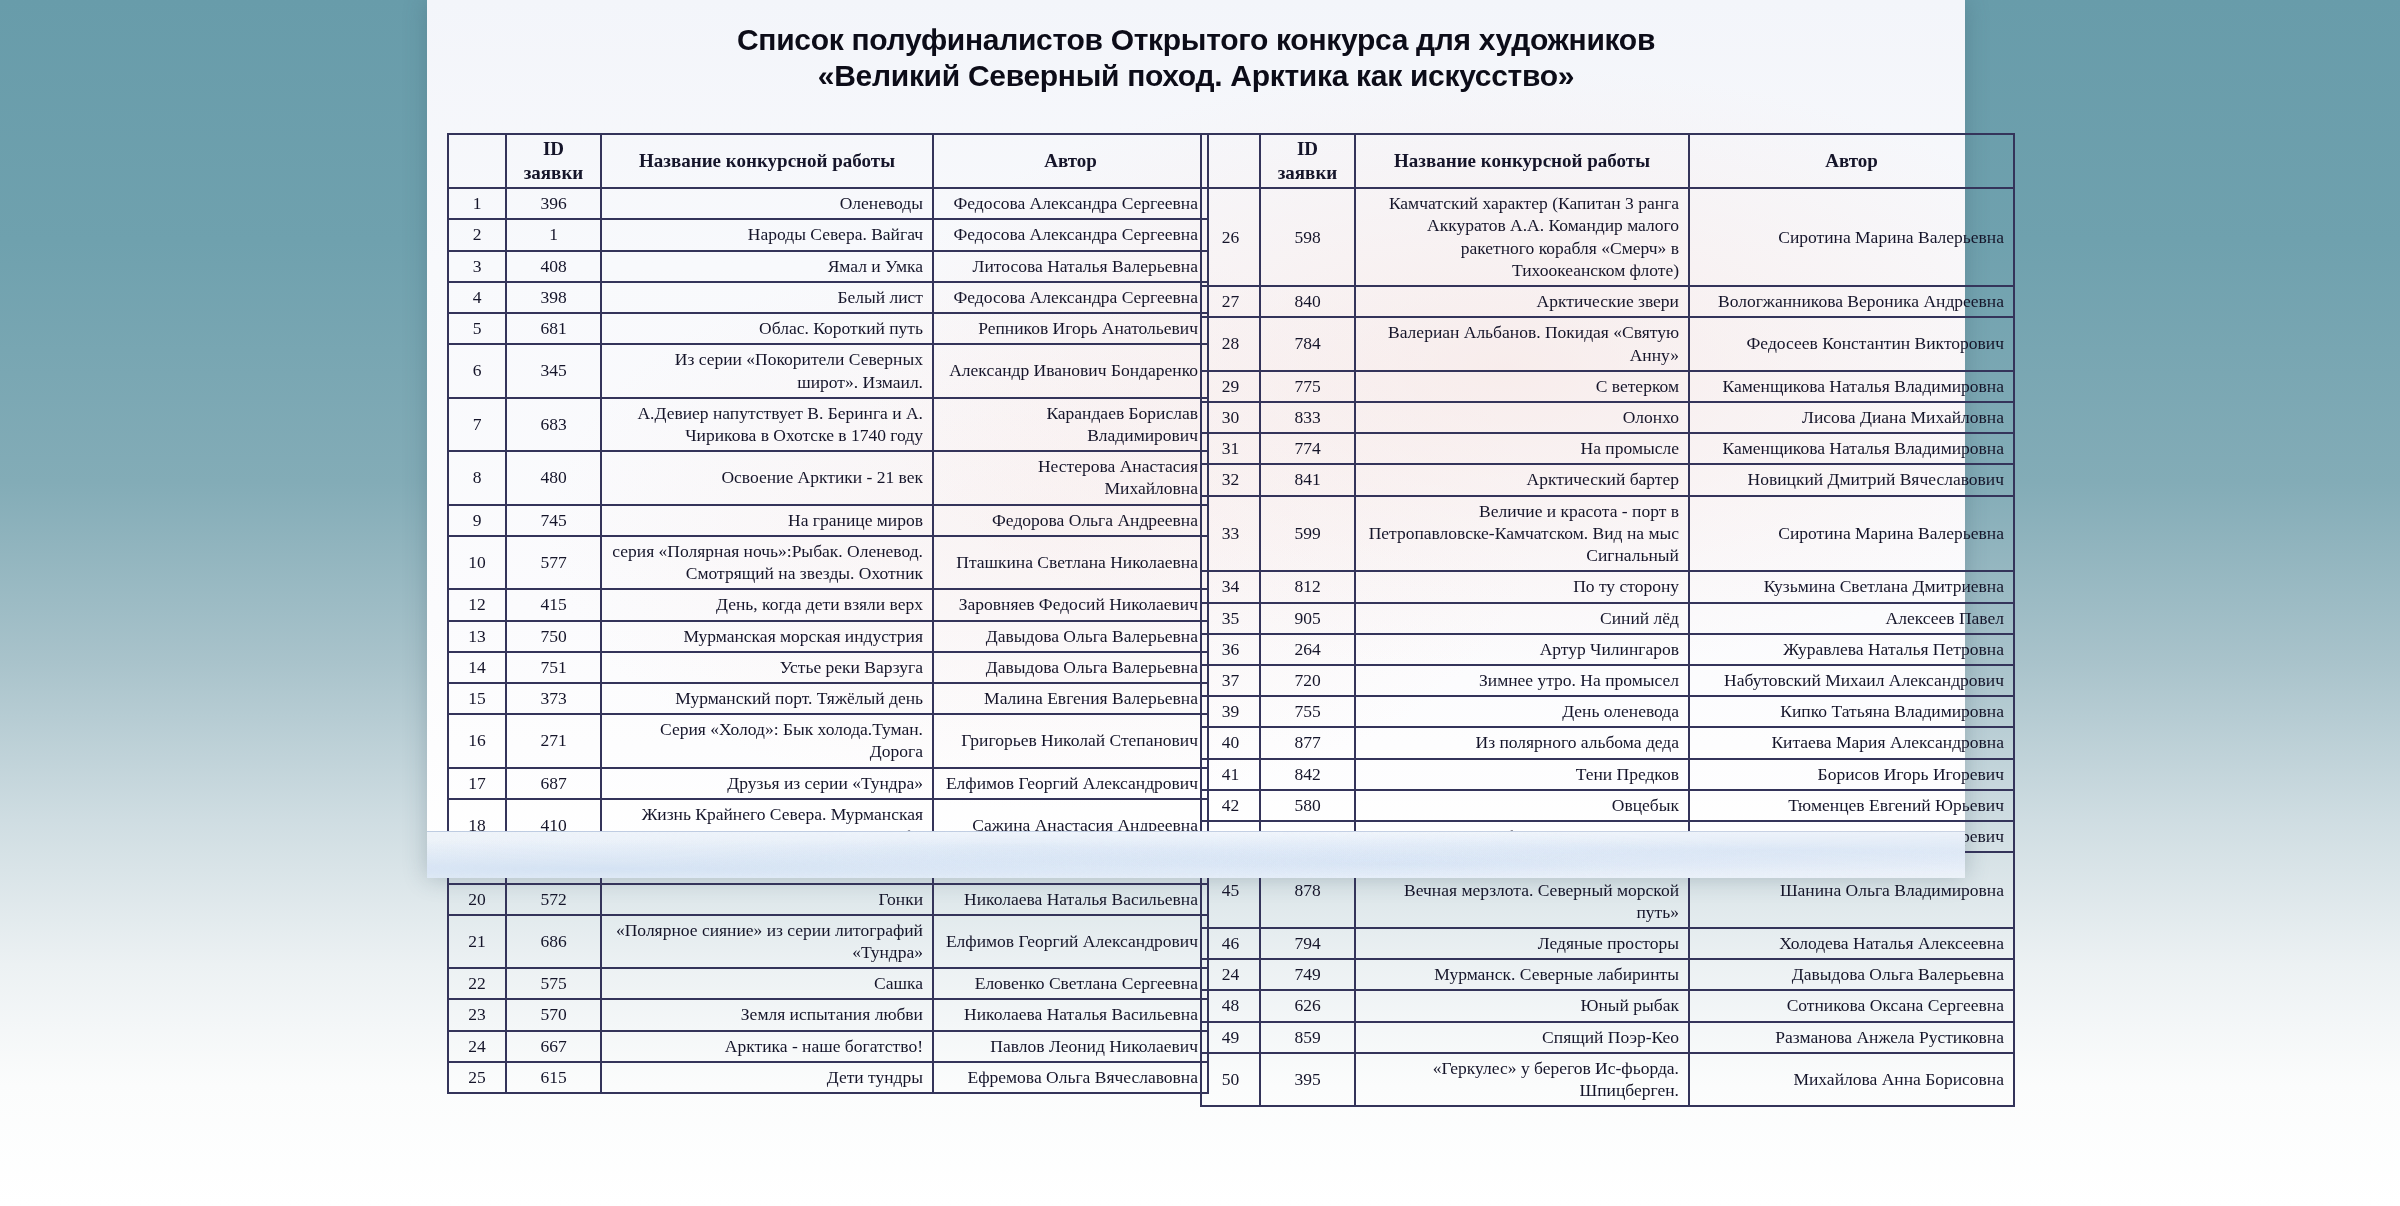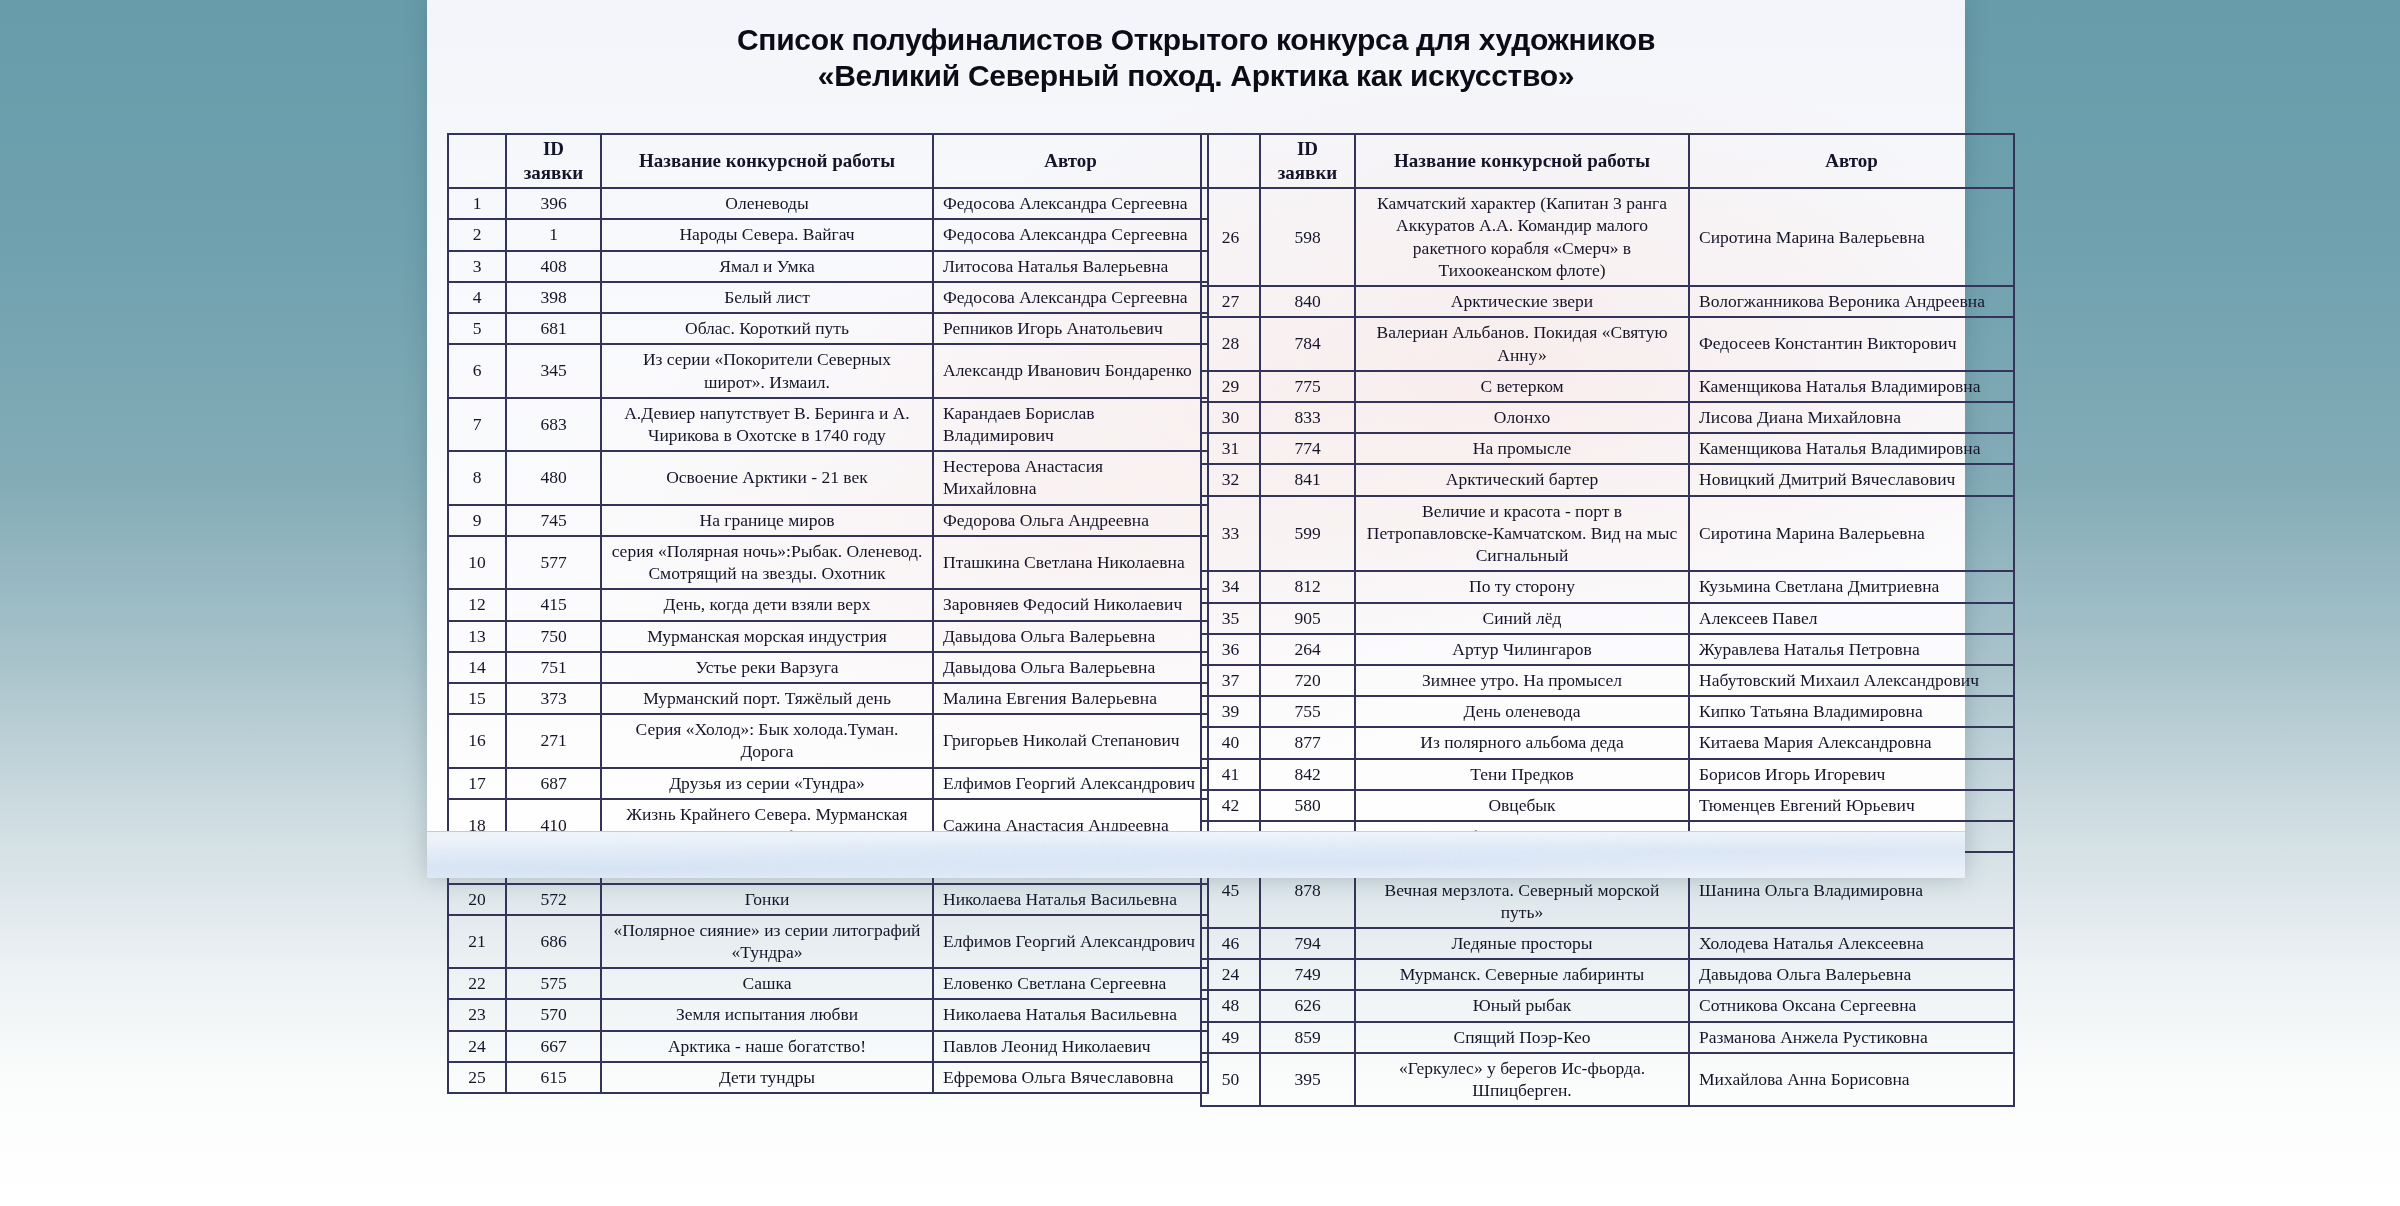--- a/index.html
+++ b/index.html
@@ -45,22 +45,22 @@
     border:2px solid #34345a;
     padding:3px 9px 4px 9px;
     vertical-align:middle;
     overflow:hidden;
   }
   .doc-table th{
     font-size:19px;font-weight:bold;text-align:center;
     height:44px;padding:2px 5px;
   }
   .doc-table td.col-num,.doc-table td.col-id{text-align:center;}
-  .doc-table td.col-work{text-align:center;}
-  .doc-table td.col-author{text-align:left;}
+  .doc-table td.col-work{text-align:right;}
+  .doc-table td.col-author{text-align:right;}
   #left-table{top:133px;left:20px;width:712px;}
   #right-table{top:133px;left:773px;width:765px;}
   #left-table  th.col-num{width:46px;}
   #left-table  th.col-id{width:83px;}
   #left-table  th.col-work{width:320px;}
   #left-table  th.col-author{width:263px;}
   #right-table th.col-num{width:47px;}
   #right-table th.col-id{width:83px;}
   #right-table th.col-work{width:322px;}
   #right-table th.col-author{width:313px;}

